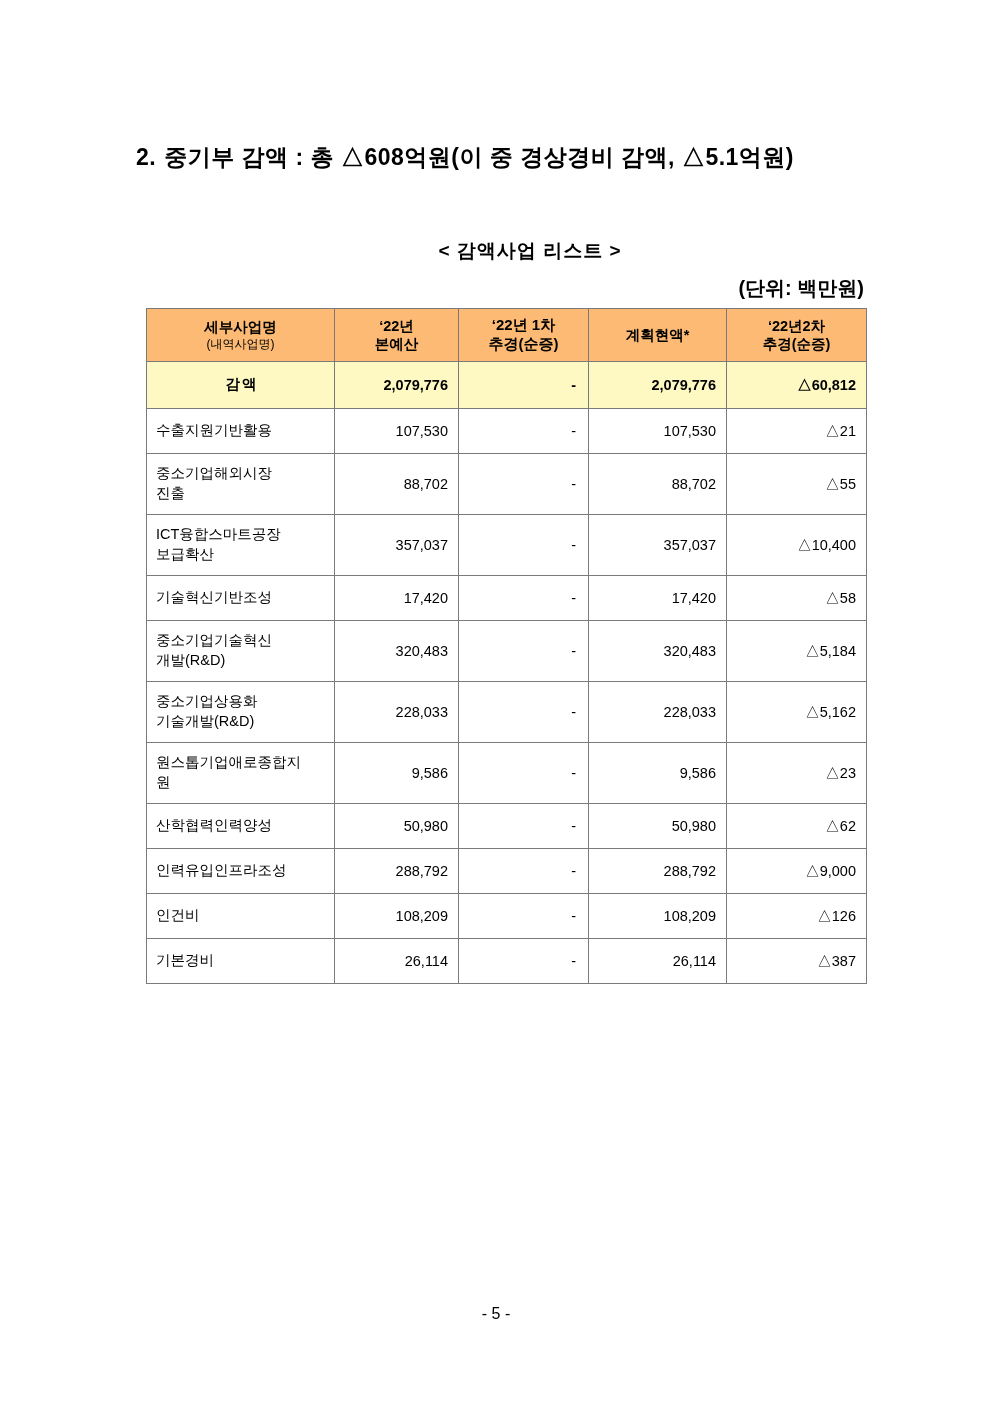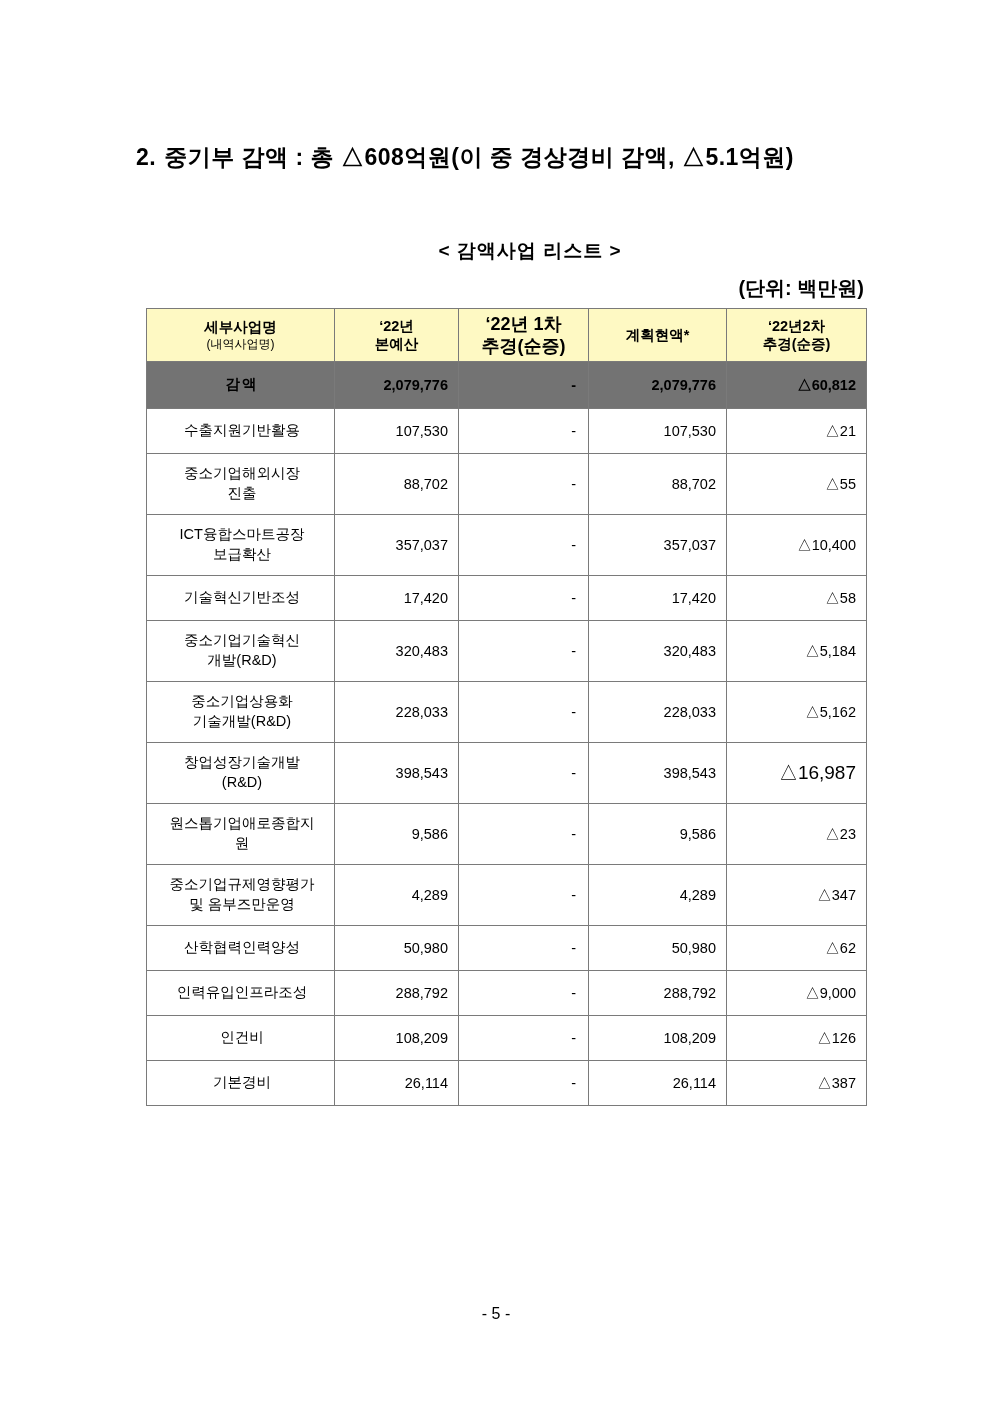--- a/index.html
+++ b/index.html
@@ -68,64 +68,64 @@
     border-collapse: collapse;
     width: 720px;
     table-layout: fixed;
   }
   table.budget th, table.budget td {
     border: 1px solid #7a7a7a;
     padding: 0;
     vertical-align: middle;
   }
   thead th {
-    background: #fef9c3;
+    background: #fdba74;
     font-size: 14.5px;
     font-weight: 700;
     text-align: center;
     height: 52px;
     line-height: 1.25;
     padding: 2px 2px;
   }
   thead th .sub {
     display: block;
     font-size: 12px;
     font-weight: 400;
   }
   thead th .small {
-    font-size: 18px;
+    font-size: 15px;
   }
   .col-name  { width: 188px; }
   .col-b1    { width: 124px; }
   .col-b2    { width: 130px; }
   .col-b3    { width: 138px; }
   .col-b4    { width: 140px; }
 
   tr.total td {
-    background: #737373;
+    background: #fef9c3;
     font-weight: 700;
     height: 34px;
     font-size: 15px;
   }
   tr.total td.name {
     text-align: center;
     letter-spacing: 2px;
   }
   tr.total td.num {
     text-align: right;
     padding-right: 10px;
     padding-left: 13px;
   }
   tr.total td.dash {
     text-align: right;
     padding-right: 12px;
   }
 
   tbody td.name {
-    text-align: center;
+    text-align: left;
     padding: 6px 6px 6px 9px;
     font-size: 14.5px;
     line-height: 1.35;
   }
   tbody td.num {
     text-align: right;
     padding-right: 10px;
     font-size: 14.5px;
   }
   tbody td.dash {
@@ -235,40 +235,26 @@
             <td class="num">320,483</td>
             <td class="num last">△5,184</td>
           </tr>
           <tr class="r2">
             <td class="name">중소기업상용화<br>기술개발(R&amp;D)</td>
             <td class="num">228,033</td>
             <td class="dash">-</td>
             <td class="num">228,033</td>
             <td class="num last">△5,162</td>
           </tr>
-          <tr class="r2 big">
-            <td class="name">창업성장기술개발<br>(R&amp;D)</td>
-            <td class="num">398,543</td>
-            <td class="dash">-</td>
-            <td class="num">398,543</td>
-            <td class="num last">△16,987</td>
-          </tr>
           <tr class="r2">
             <td class="name">원스톱기업애로종합지<br>원</td>
             <td class="num">9,586</td>
             <td class="dash">-</td>
             <td class="num">9,586</td>
             <td class="num last">△23</td>
-          </tr>
-          <tr class="r2">
-            <td class="name">중소기업규제영향평가<br>및 옴부즈만운영</td>
-            <td class="num">4,289</td>
-            <td class="dash">-</td>
-            <td class="num">4,289</td>
-            <td class="num last">△347</td>
           </tr>
           <tr class="r1">
             <td class="name">산학협력인력양성</td>
             <td class="num">50,980</td>
             <td class="dash">-</td>
             <td class="num">50,980</td>
             <td class="num last">△62</td>
           </tr>
           <tr class="r1">
             <td class="name">인력유입인프라조성</td>

